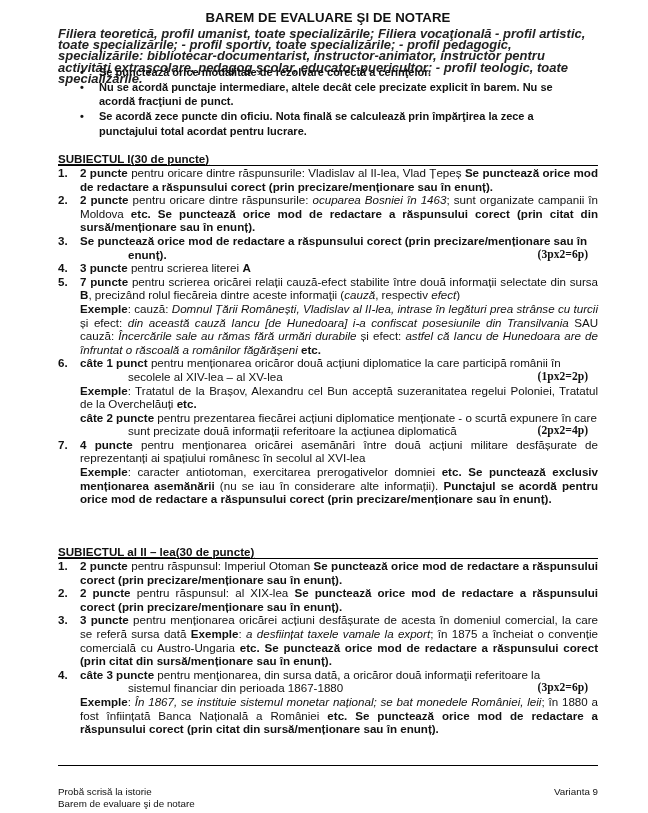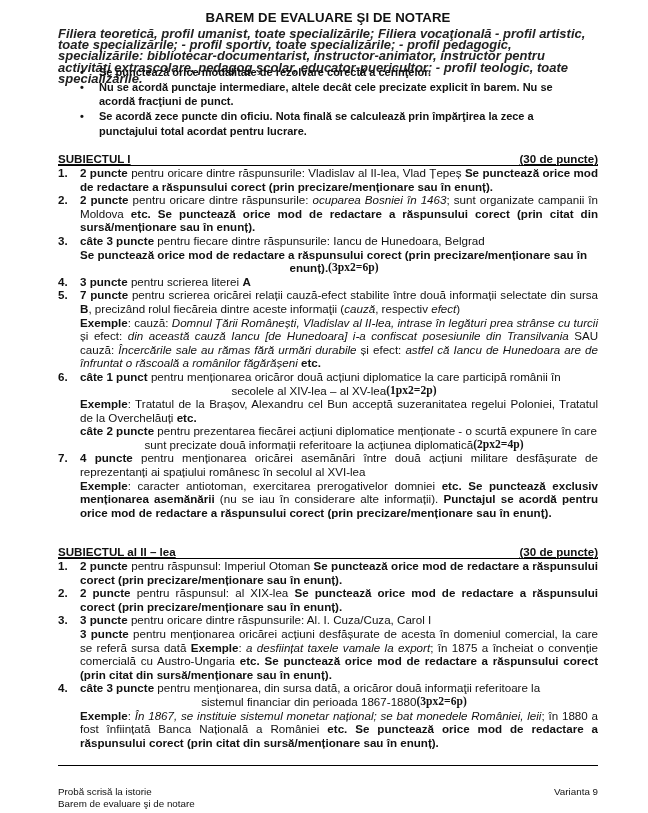--- a/index.html
+++ b/index.html
@@ -8,31 +8,31 @@
   .page { position:absolute; left:58px; width:540px; top:0; }
   .title { position:absolute; top:10px; left:0; width:540px; text-align:center;
            font-weight:bold; font-size:13.2px; letter-spacing:0.1px; }
   .filiera { position:absolute; top:28px; left:0; width:540px; font-size:13px;
              font-style:italic; font-weight:bold; line-height:11.2px; color:#222; }
   .rules { position:absolute; top:65px; left:22px; width:500px; margin:0; padding:0; list-style:none; }
   .rules li { position:relative; padding-left:19px; font-weight:bold; font-size:11px;
               line-height:14.4px; margin-bottom:0.5px; }
   .rules li::before { content:"\2022"; position:absolute; left:0; top:0; }
   .sect { position:absolute; left:0; width:540px; }
-  .sect-head { display:flex; justify-content:space-between; font-weight:bold; font-size:11.6px;
+  .sect-head { display:flex; justify-content:flex-start; font-weight:bold; font-size:11.6px;
                line-height:13px; border-bottom:1.6px solid #000; padding-bottom:0px; }
   .sect-head span { text-decoration:underline; }
   .items { margin:0; padding:0; list-style:none; }
   .item { position:relative; padding-left:22px; font-size:11.6px; line-height:13.6px;
           text-align:justify; }
   .item .num { position:absolute; left:0; top:0; font-weight:bold; }
   .b { font-weight:bold; }
   .i { font-style:italic; }
   .line { display:block; }
-  .rline { display:flex; justify-content:center; }
+  .rline { display:flex; justify-content:space-between;margin-left:48px; }
   .pts { font-weight:bold; white-space:nowrap; padding-right:10px;font-family:Liberation Serif, serif; }
   .footer { position:absolute; left:0; top:765px; width:540px; border-top:1.4px solid #000;
             font-size:9.8px; line-height:12.4px; padding-top:20px; }
   .footer .row { display:flex; justify-content:space-between; }
   .footer .center { text-align:center; margin-top:1px; }
 </style>
 </head>
 <body>
 
 <div class="page">
@@ -54,21 +54,20 @@
       <li class="item">
         <span class="num">1.</span>
         <span class="b">2 puncte</span><span> pentru oricare dintre răspunsurile: Vladislav al II-lea, Vlad Țepeș </span><span class="b">Se punctează orice mod de redactare a răspunsului corect (prin precizare/menționare sau în enunț).</span>
       </li>
       <li class="item">
         <span class="num">2.</span>
         <span class="b">2 puncte</span><span> pentru oricare dintre răspunsurile: </span><span class="i">ocuparea Bosniei în 1463</span><span>; sunt organizate campanii în Moldova </span><span class="b">etc. Se punctează orice mod de redactare a răspunsului corect (prin citat din sursă/menționare sau în enunț).</span>
       </li>
       <li class="item">
         <span class="num">3.</span>
-        <span class="line"><span class="b">câte 3 puncte</span><span> pentru fiecare dintre răspunsurile: Iancu de Hunedoara, Belgrad</span></span>
         <span class="line b">Se punctează orice mod de redactare a răspunsului corect (prin precizare/menționare sau în</span>
         <span class="rline">
             <span class="b">enunț).</span>
             <span class="pts">(3px2=6p)</span>
           </span>
       </li>
       <li class="item">
         <span class="num">4.</span>
         <span class="b">3 puncte</span><span> pentru scrierea literei </span><span class="b">A</span>
       </li>
@@ -108,21 +107,20 @@
       <li class="item">
         <span class="num">1.</span>
         <span class="b">2 puncte</span><span> pentru răspunsul: Imperiul Otoman </span><span class="b">Se punctează orice mod de redactare a răspunsului corect (prin precizare/menționare sau în enunț).</span>
       </li>
       <li class="item">
         <span class="num">2.</span>
         <span class="b">2 puncte</span><span> pentru răspunsul: al XIX-lea </span><span class="b">Se punctează orice mod de redactare a răspunsului corect (prin precizare/menționare sau în enunț).</span>
       </li>
       <li class="item">
         <span class="num">3.</span>
-        <span class="line"><span class="b">3 puncte</span><span> pentru oricare dintre răspunsurile: Al. I. Cuza/Cuza, Carol I</span></span>
         <span class="line"><span class="b">3 puncte</span><span> pentru menționarea oricărei acțiuni desfășurate de acesta în domeniul comercial, la care se referă sursa dată </span><span class="b">Exemple</span><span>: </span><span class="i">a desființat taxele vamale la export</span><span>; în 1875 a încheiat o convenție comercială cu Austro-Ungaria </span><span class="b">etc. Se punctează orice mod de redactare a răspunsului corect (prin citat din sursă/menționare sau în enunț).</span></span>
       </li>
       <li class="item">
         <span class="num">4.</span>
         <span class="line"><span class="b">câte 3 puncte</span><span> pentru menţionarea, din sursa dată, a oricăror două informaţii referitoare la</span></span>
         <span class="rline">
             <span>sistemul financiar din perioada 1867-1880</span>
             <span class="pts">(3px2=6p)</span>
           </span>
         <span class="line"><span class="b">Exemple</span><span>: </span><span class="i">În 1867, se instituie sistemul monetar național; se bat monedele României, leii</span><span>; în 1880 a fost înființată Banca Națională a României </span><span class="b">etc. Se punctează orice mod de redactare a răspunsului corect (prin citat din sursă/menționare sau în enunț).</span></span>

